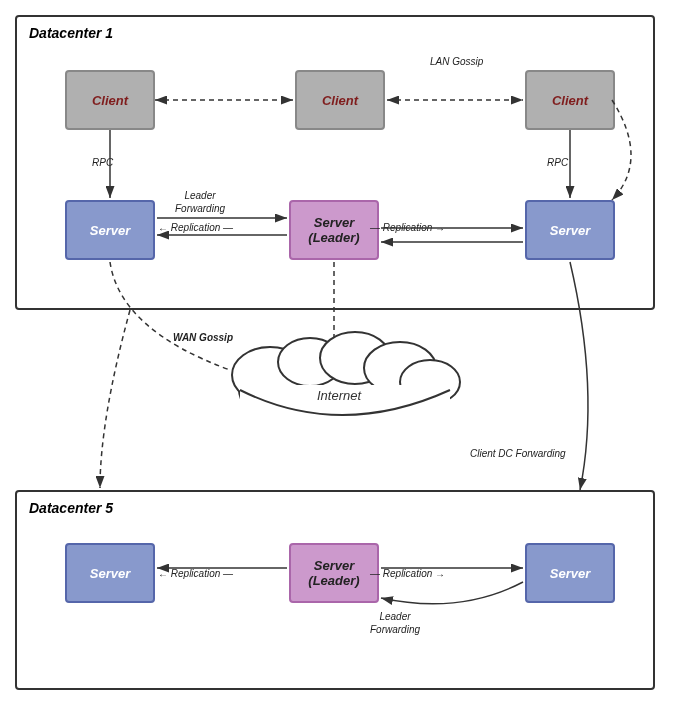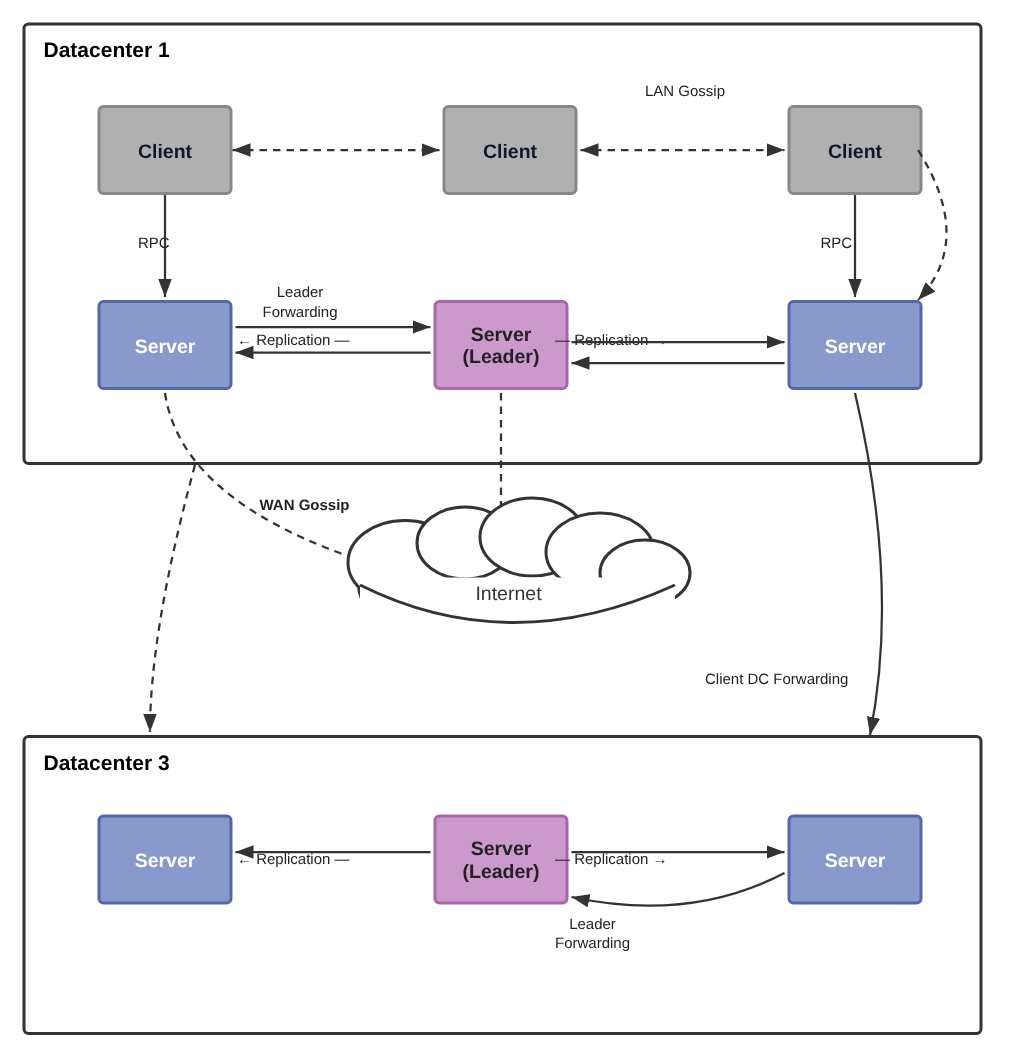--- a/index.html
+++ b/index.html
@@ -10,20 +10,21 @@
       font-family: Arial, sans-serif;
       font-size: 12px;
       overflow: hidden;
       position: relative;
     }
     .diagram-container {
       width: 625px;
       height: 703px;
       position: relative;
       background: #fff;
+      font-style: italic;
     }
     
     .datacenter-box {
       position: absolute;
       border: 2px solid #333;
       border-radius: 4px;
       background: #fff;
     }
     .datacenter-label {
       position: absolute;
@@ -54,21 +55,21 @@
       justify-content: center;
       text-align: center;
       font-size: 13px;
       font-weight: bold;
       width: 90px;
       height: 60px;
     }
     .client-node {
       background: #b0b0b0;
       border-color: #888;
-      color: #0f172a;
+      color: #7f1d1d;
     }
     .server-node {
       background: #8899cc;
       border-color: #5566aa;
       color: #fff;
     }
     .leader-node {
       background: #cc99cc;
       border-color: #aa66aa;
       color: #222;
@@ -92,21 +93,21 @@
 </head>
 <body>
 
 <div class="diagram-container">
 
   <div class="datacenter-box" id="dc1">
     <span class="datacenter-label">Datacenter 1</span>
   </div>
 
   <div class="datacenter-box" id="dc2">
-    <span class="datacenter-label">Datacenter 3</span>
+    <span class="datacenter-label">Datacenter 5</span>
   </div>
 
   <div class="node client-node" style="left:65px; top:70px;">
     <span>Client</span>
   </div>
   <div class="node client-node" style="left:295px; top:70px;">
     <span>Client</span>
   </div>
   <div class="node client-node" style="left:525px; top:70px;">
     <span>Client</span>

